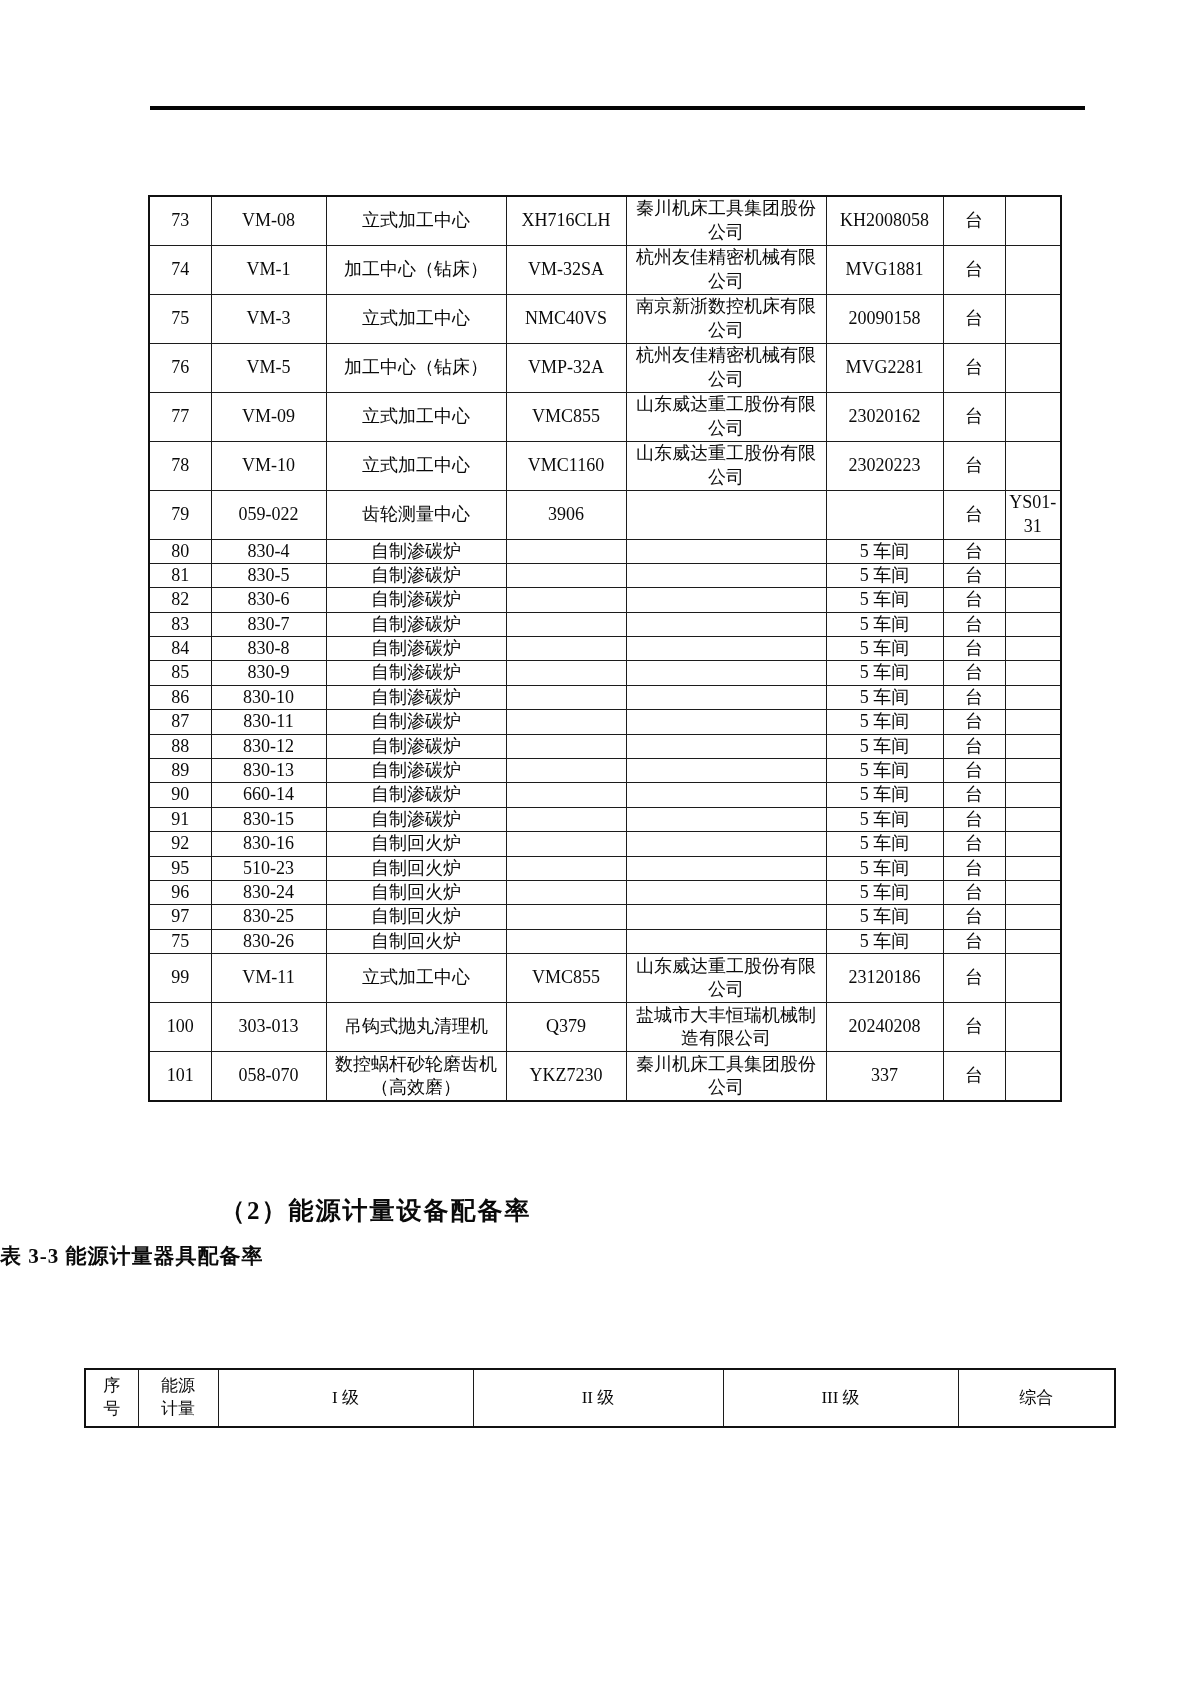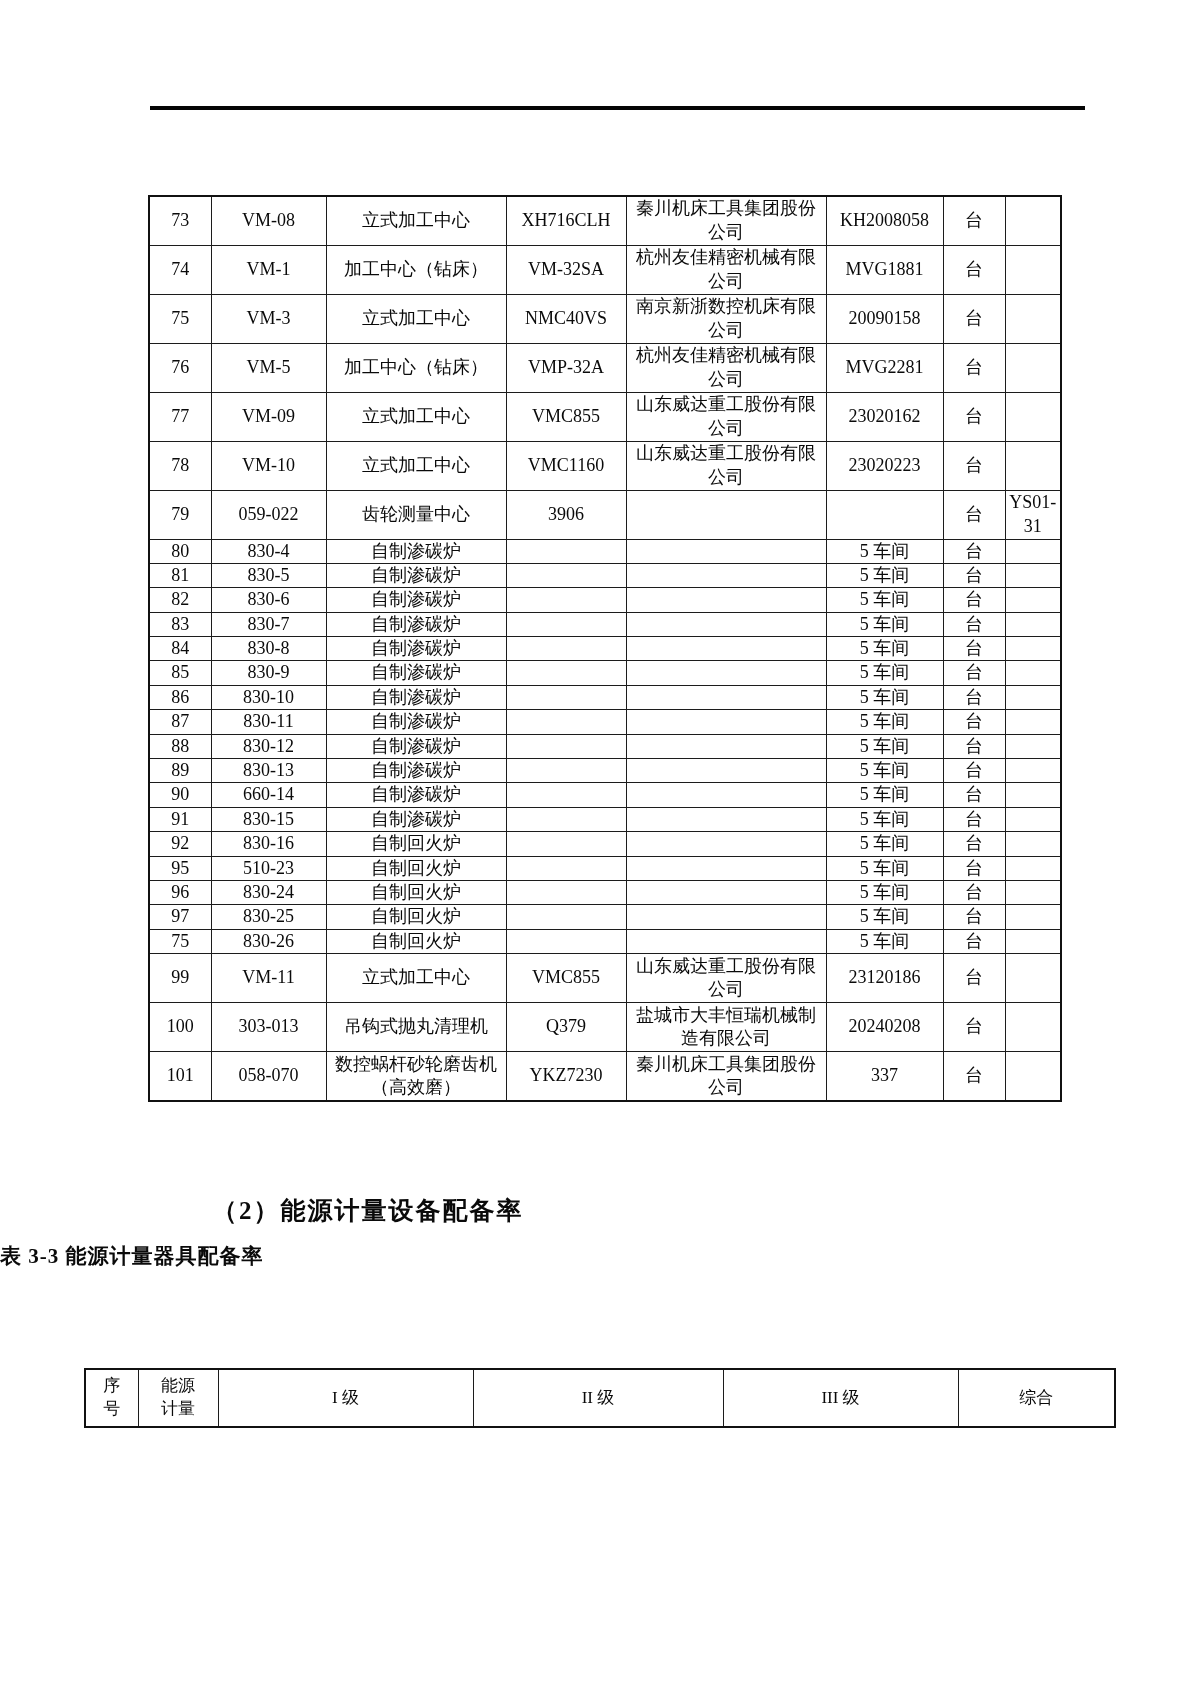--- a/index.html
+++ b/index.html
@@ -33,21 +33,21 @@
   }
   #equipment-table{
     left:148px;top:195px;width:912px;
     border:2px solid #111;
     padding-left:15px;
   }
   #equipment-table tr.tall{height:49px;}
   #equipment-table tr.short{height:24px;}
   
   .section-heading{
-    position:absolute;left:212px;top:1194px;
+    position:absolute;left:220px;top:1194px;
     font-size:25px;font-weight:600;letter-spacing:2px;
   }
   .table-caption{
     position:absolute;left:0;top:1242px;width:1160px;
     font-size:21px;font-weight:600;letter-spacing:1px;
   }
   
   #energy-table{
     left:84px;top:1368px;width:1030px;
     border:2px solid #111;

